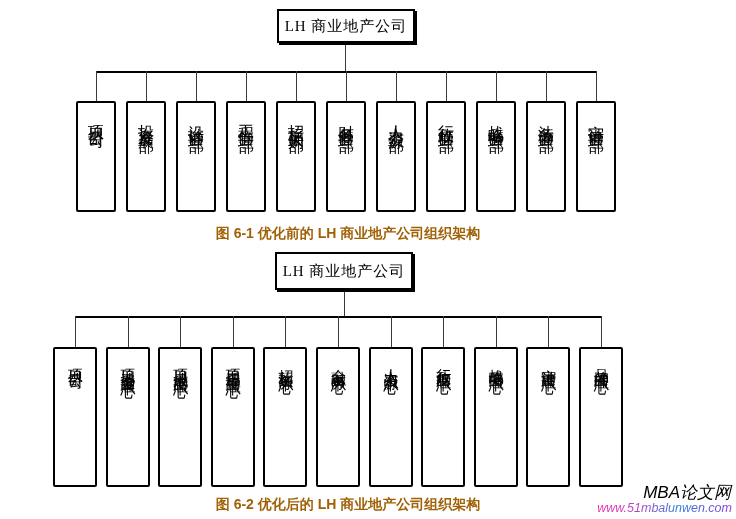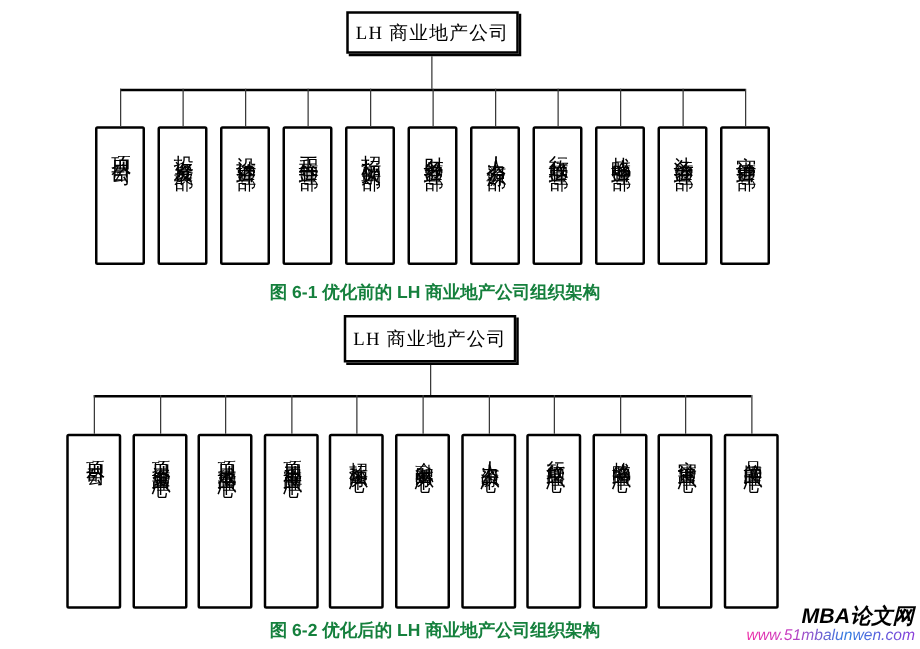--- a/index.html
+++ b/index.html
@@ -72,31 +72,31 @@
   .row2 .vtext { font-size: 15px; letter-spacing: 2px; padding-top: 8px; }
   
   .caption {
     position: absolute;
     left: 0;
     width: 696px;
     text-align: center;
     font-family: "Liberation Sans", sans-serif;
     font-weight: 600;
     font-size: 14px;
-    color: #15803d;
+    color: #a16207;
   }
   .caption.c1 { top: 225px; }
   .caption.c2 { top: 496px; text-align: center; }
   
   .wm-name {
     position: absolute;
     right: 5px;
     top: 481px;
     font-family: "Liberation Sans", sans-serif;
-    font-weight: bold;
+    font-weight: normal;
     font-style: italic;
     font-size: 17px;
     color: #000;
   }
   .wm-url {
     position: absolute;
     right: 4px;
     top: 501px;
     font-family: "Liberation Sans", sans-serif;
     font-style: italic;

